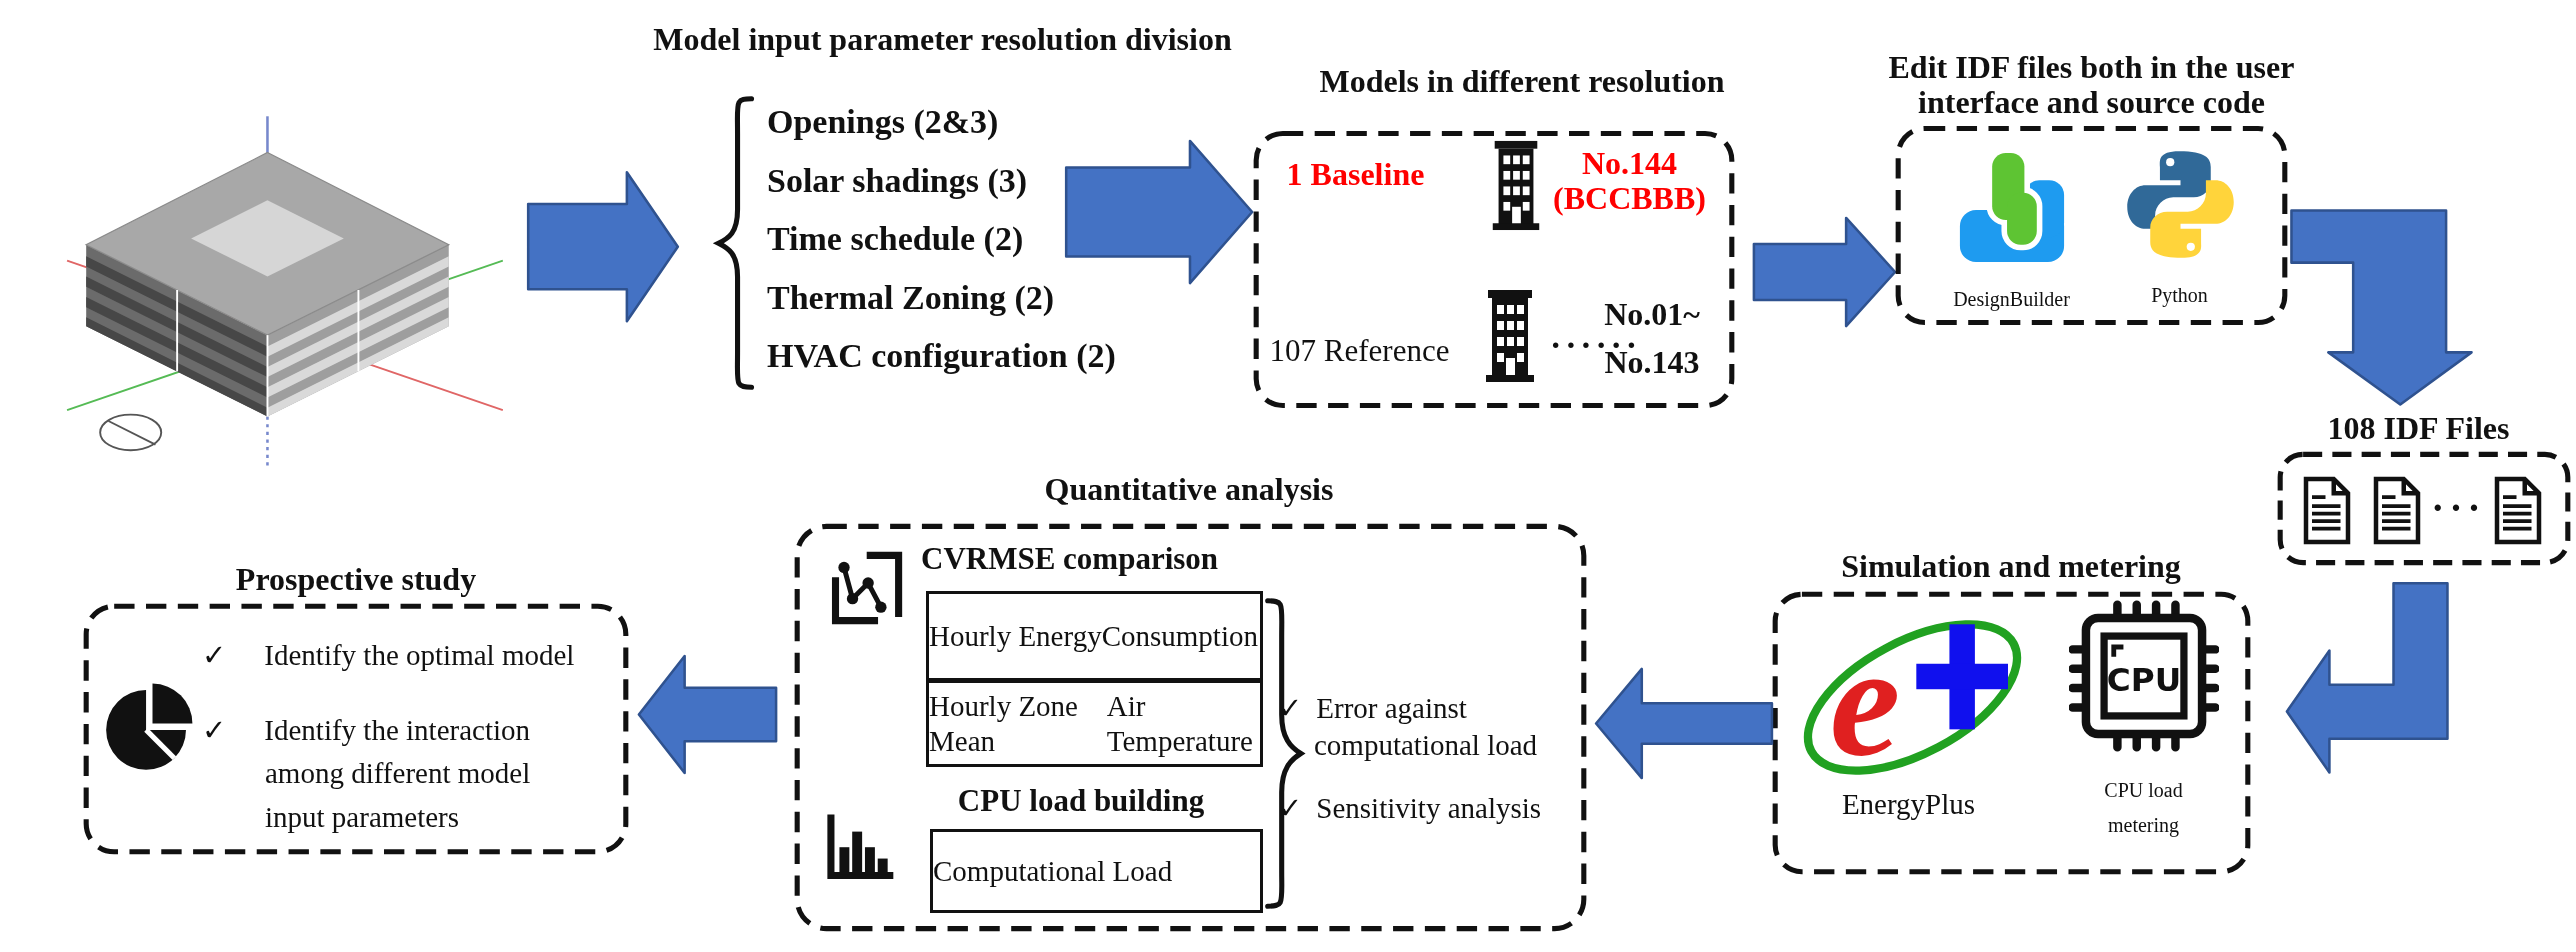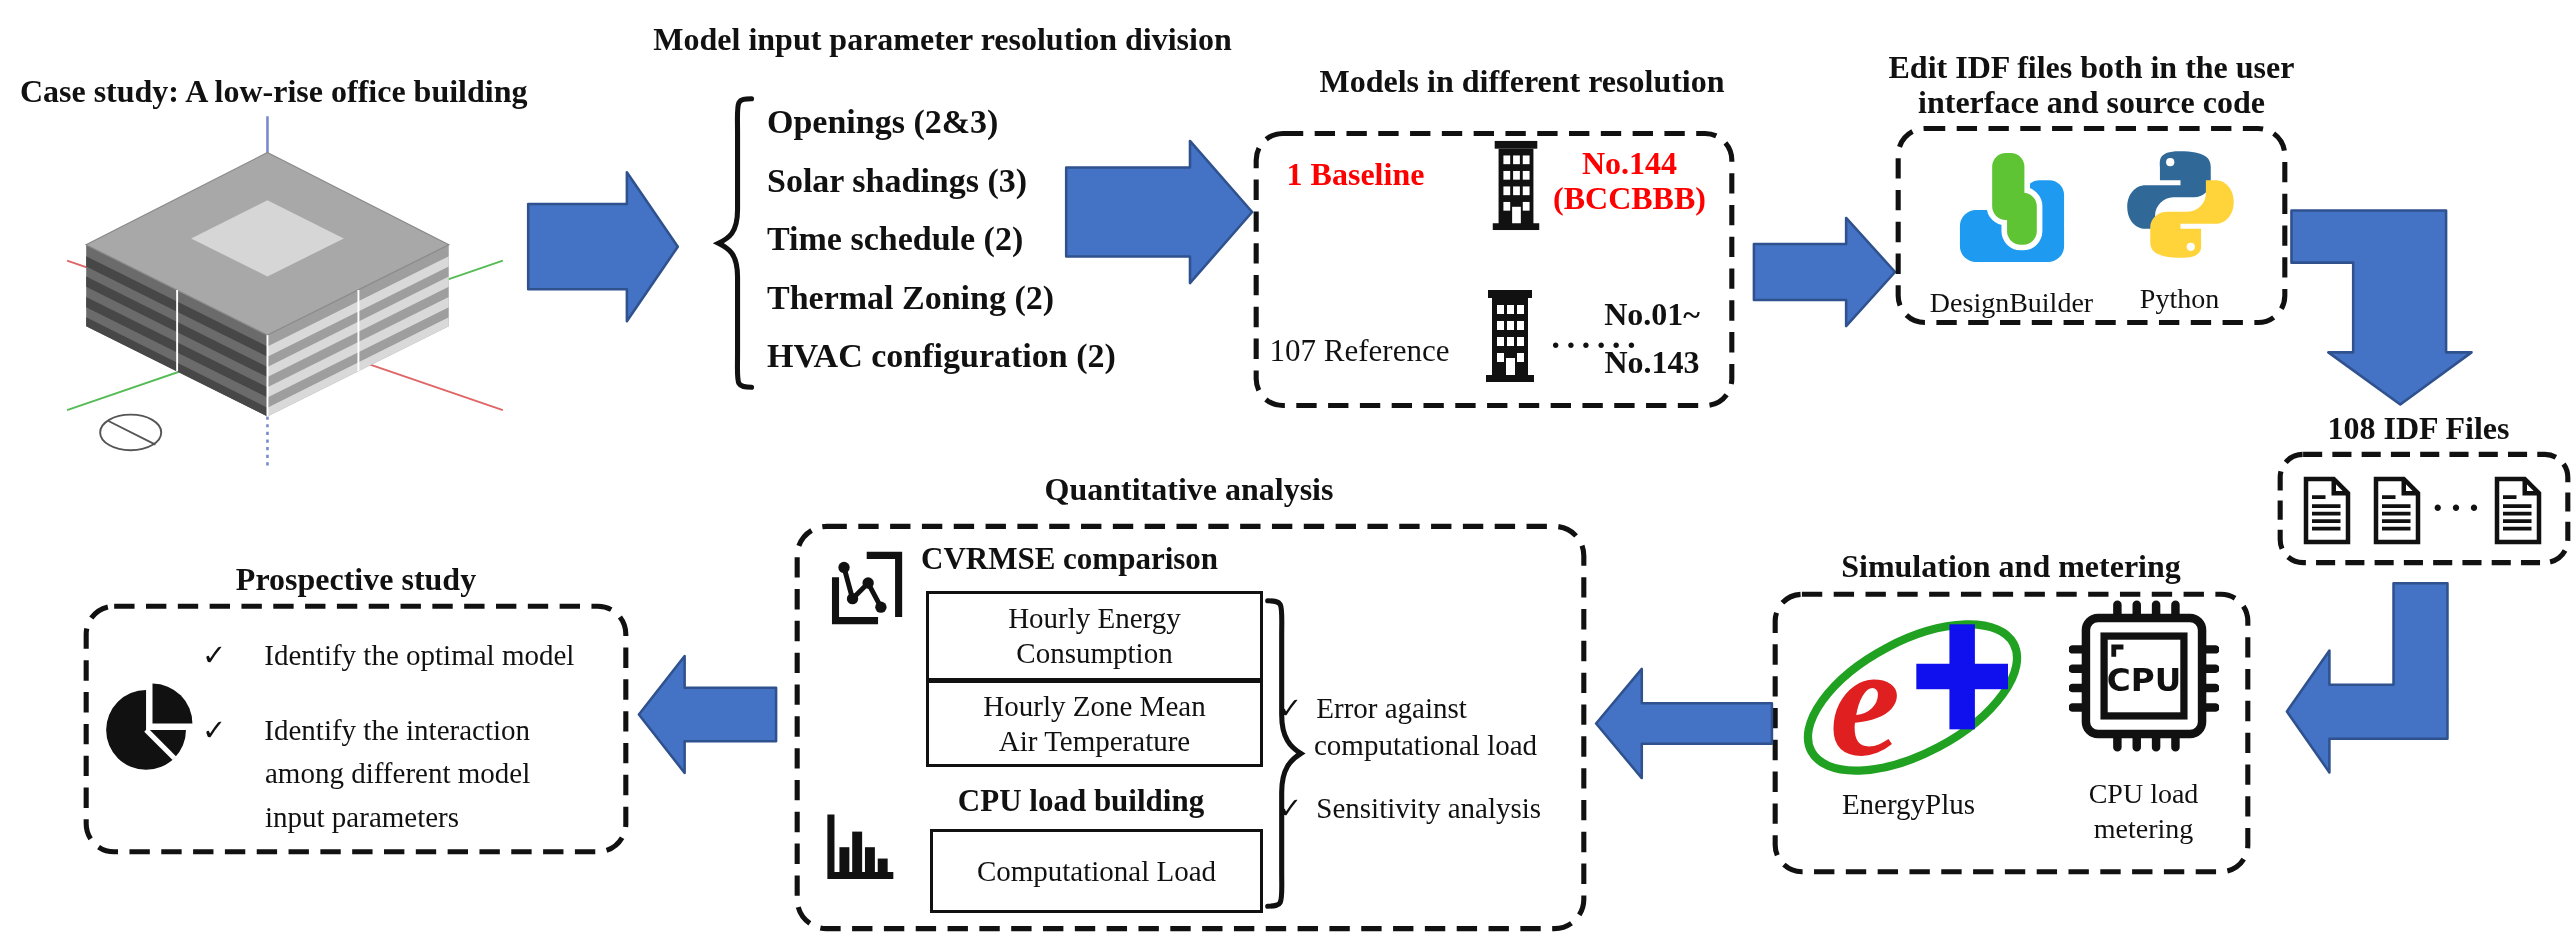--- a/index.html
+++ b/index.html
@@ -6,37 +6,36 @@
   #stage{position:relative;width:2576px;height:952px;background:#ffffff;overflow:hidden;
          font-family:"Liberation Serif","DejaVu Serif",serif;color:#111;}
   .abs{position:absolute;}
   .ctr{text-align:center;}
   .b{font-weight:bold;}
   .red{color:#FF0000;}
   .t50{font-size:32px;line-height:1.1;}
   .t54{font-size:34px;line-height:1.1;}
   .t48{font-size:31px;line-height:1.1;}
   .t46{font-size:29px;line-height:1.15;}
-  .t44{font-size:28px;line-height:1.1;font-family:Liberation Serif, serif;}
+  .t44{font-size:20px;line-height:1.1;font-family:Liberation Serif, serif;}
   .dots6{font-size:34px;font-weight:bold;letter-spacing:3.8px;}
   .dots3{font-size:39px;font-weight:bold;letter-spacing:5.1px;}
   .solidbox{position:absolute;border:3.2px solid #111;background:#fff;display:flex;
-            flex-direction:column;align-items:center;justify-content:center;font-size:29px;line-height:1.2;}
+            align-items:center;justify-content:flex-start;font-size:29px;line-height:1.2;}
   .checkrow{position:absolute;display:flex;align-items:flex-start;font-size:29px;line-height:1.2;}
   .checkrow .ck{margin-right:14px;}
   .checkrow.widegap .ck{margin-right:38px;}
   svg{position:absolute;display:block;}
   .arrow{fill:#4472C4;stroke:#2F528F;stroke-width:4;stroke-linejoin:round;}
 </style>
 </head>
 <body>
 
 <div id="stage">
 
-  <div class="abs ctr b t50" style="left:12.7px;top:74px;width:522px;">Case study: A low-rise office building</div>
 
   <svg style="left:12.7px;top:111px;" width="528" height="363" viewBox="0 0 830 570">
     <line x1="85" y1="470" x2="770" y2="235" stroke="#55bb55" stroke-width="3"></line>
     <line x1="85" y1="235" x2="770" y2="470" stroke="#e06666" stroke-width="3"></line>
     <line x1="400" y1="8" x2="400" y2="70" stroke="#7788cc" stroke-width="4"></line>
     <line x1="400" y1="480" x2="400" y2="562" stroke="#7788cc" stroke-width="4" stroke-dasharray="5 7"></line>
     <polygon points="115,210 400,352 400,480 115,338" fill="#6b6b6b"></polygon>
     <polygon points="115,228 400,370 400,386 115,244" fill="#474747"></polygon>
     <polygon points="115,260 400,402 400,418 115,276" fill="#474747"></polygon>
     <polygon points="115,292 400,434 400,450 115,308" fill="#474747"></polygon>

